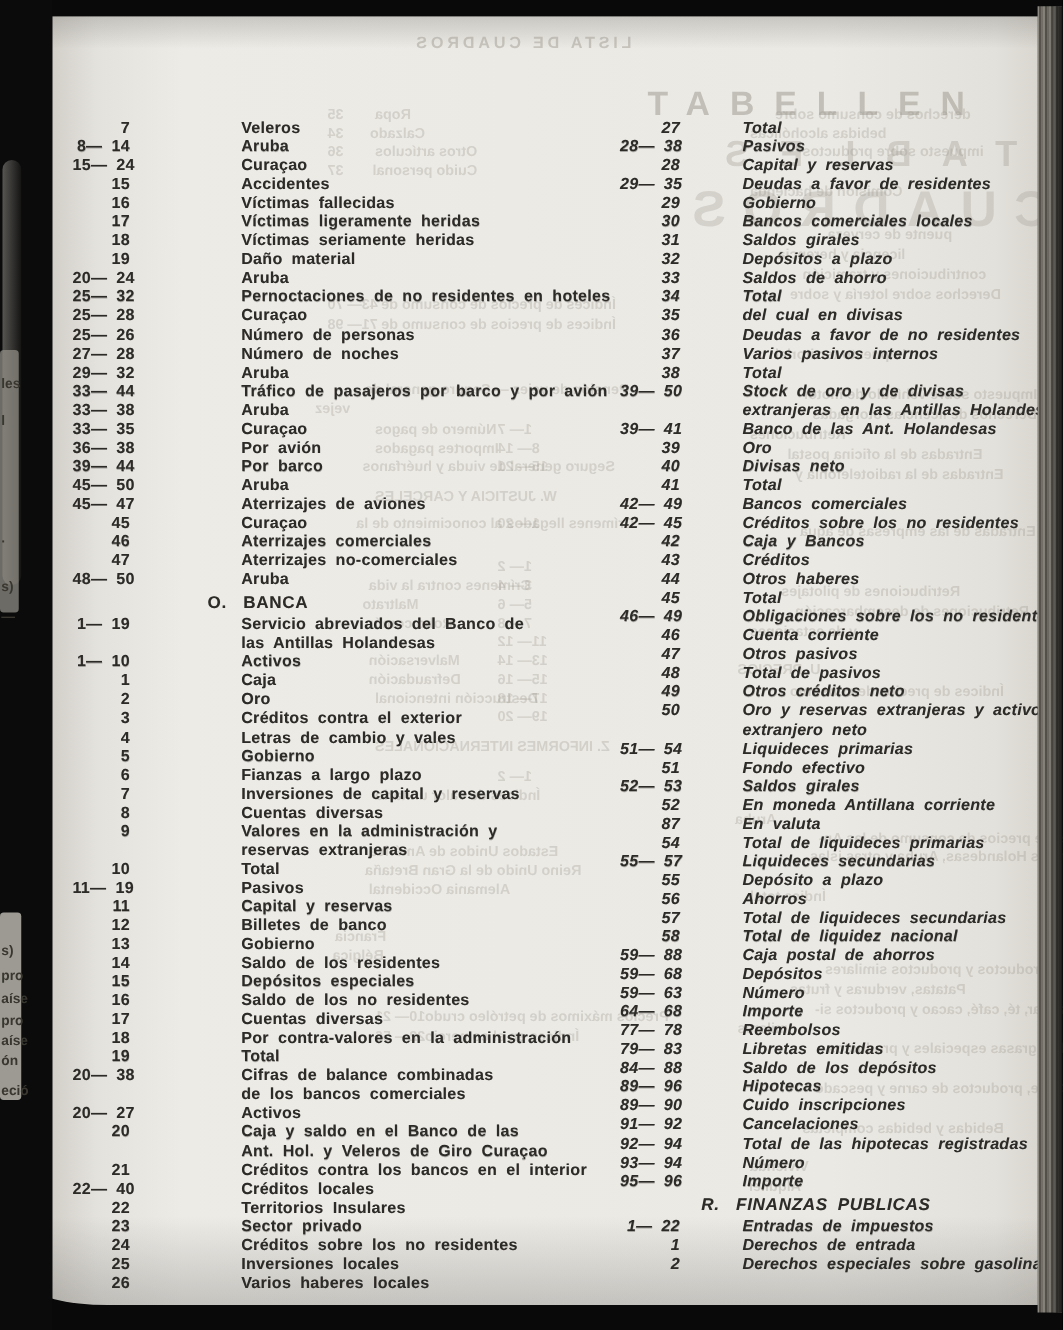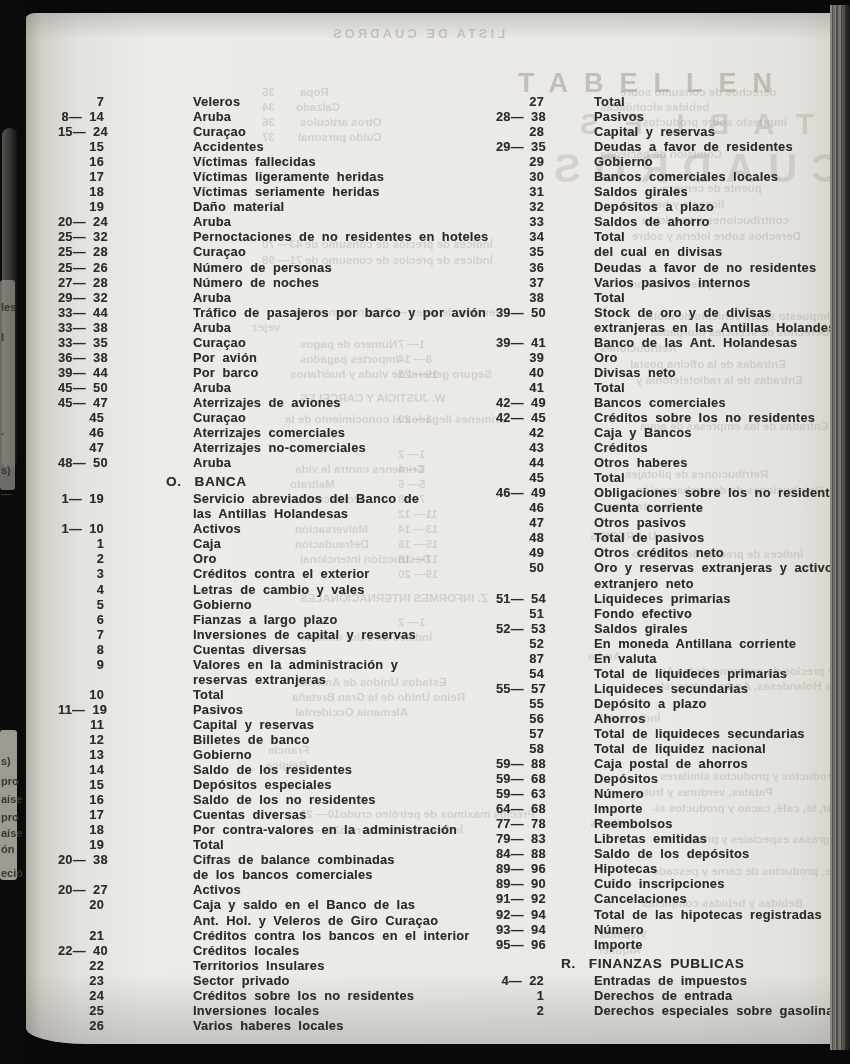--- a/index.html
+++ b/index.html
@@ -10,40 +10,40 @@
         background:
           linear-gradient(180deg, rgba(110,108,102,.28) 0px, rgba(0,0,0,0) 26px, rgba(0,0,0,0) 960px, rgba(80,78,74,.25) 1031px),
           linear-gradient(90deg,#b3b0aa 0px,#d3d0ca 16px,#e4e2dd 52px,#edebe6 120px,#ebe9e4 640px,#e3e1db 770px,#d9d6d0 806px);
         border-bottom-left-radius:60px 16px;
         border-top-left-radius:10px 5px;}
   
   .col{position:absolute;top:81px;color:#2d2b28;font-size:12.8px;font-weight:700;
        letter-spacing:.25px;word-spacing:3.5px;white-space:nowrap;
        text-shadow:.2px .2px 0 rgba(45,43,40,.35);}
   .col-left{left:32px;}
-  .col-right{left:470px;}
+  .col-right{left:470px;font-style:italic;}
   .row{display:flex;line-height:15.05px;height:15.05px;}
   .num{flex:none;width:46px;text-align:right;white-space:nowrap;}
   .col-right .num{width:48px;}
   .lbl{margin-left:89px;}
   .col-right .lbl{margin-left:50px;}
   .row.cont .num{visibility:hidden;}
   .row.heading{margin:4px 0 2px;font-size:13.6px;letter-spacing:.6px;}
   .hpre{margin-left:108px;}
   .col-right .hpre{margin-left:65px;}
   .htitle{margin-left:13px;}
   
   .folio{position:absolute;left:806px;top:30px;font-size:16px;font-weight:700;
          letter-spacing:2px;color:#161616;}
   
   .ghost{position:absolute;color:#9a968d;font-weight:700;white-space:nowrap;
          filter:blur(.5px);pointer-events:none;}
   .mir{transform:scaleX(-1);}
   
-  .spine{position:absolute;left:0;top:0;width:26px;height:1064px;background:#0b0b0b;}
+  .spine{position:absolute;left:0;top:0;width:42px;height:1064px;background:#0b0b0b;}
   .spine-sheen{position:absolute;left:2px;top:128px;width:15px;height:340px;
                background:linear-gradient(90deg,rgba(150,147,140,.55),rgba(60,58,55,.2));
                border-radius:8px;}
   .spine-chip1{position:absolute;left:0;top:280px;width:15px;height:210px;background:#8f8c84;opacity:.75;border-radius:3px;}
   .spine-chip2{position:absolute;left:0;top:730px;width:17px;height:150px;background:#b7b4ac;opacity:.85;border-radius:3px;}
   .spinefrag{position:absolute;left:1px;font-size:11px;font-weight:700;color:#38362f;white-space:nowrap;}
   .fore{position:absolute;left:830px;top:5px;width:20px;height:1045px;
         background:
           linear-gradient(90deg, rgba(15,15,15,0) 0%, rgba(10,10,10,.15) 55%, rgba(8,8,8,.9) 100%),
           repeating-linear-gradient(90deg,#8d8a82 0 1.5px,#5a564f 1.5px 3px,#78746c 3px 4.5px);}
@@ -620,21 +620,21 @@
         </div>
         <div class="row entry">
           <span class="num">95— 96</span>
           <span class="lbl">Importe</span>
         </div>
         <div class="row heading">
           <span class="hpre">R.</span>
           <span class="htitle">FINANZAS PUBLICAS</span>
         </div>
         <div class="row entry">
-          <span class="num">4— 22</span>
+          <span class="num">1— 22</span>
           <span class="lbl">Entradas de impuestos</span>
         </div>
         <div class="row entry">
           <span class="num">1</span>
           <span class="lbl">Derechos de entrada</span>
         </div>
         <div class="row entry">
           <span class="num">2</span>
           <span class="lbl">Derechos especiales sobre gasolina</span>
         </div>

